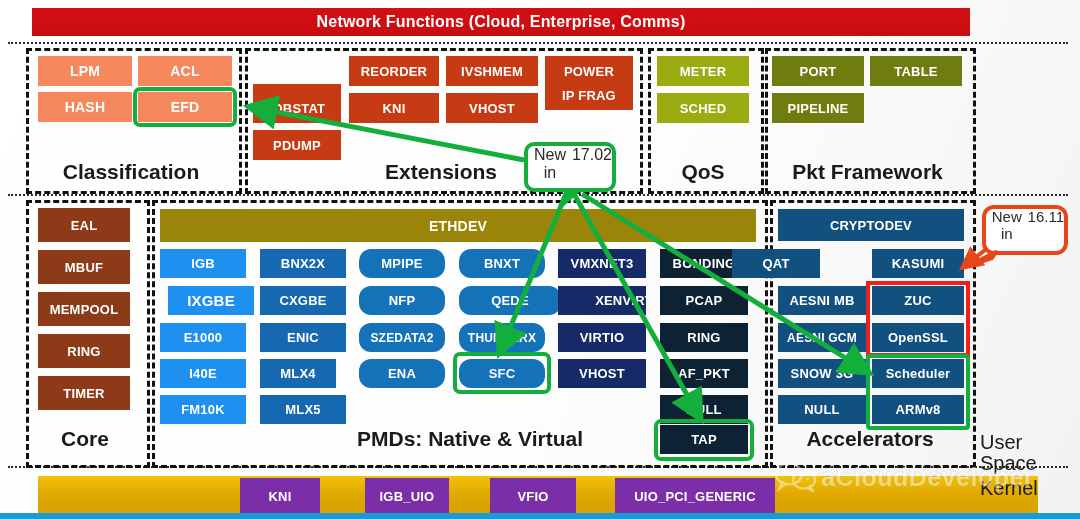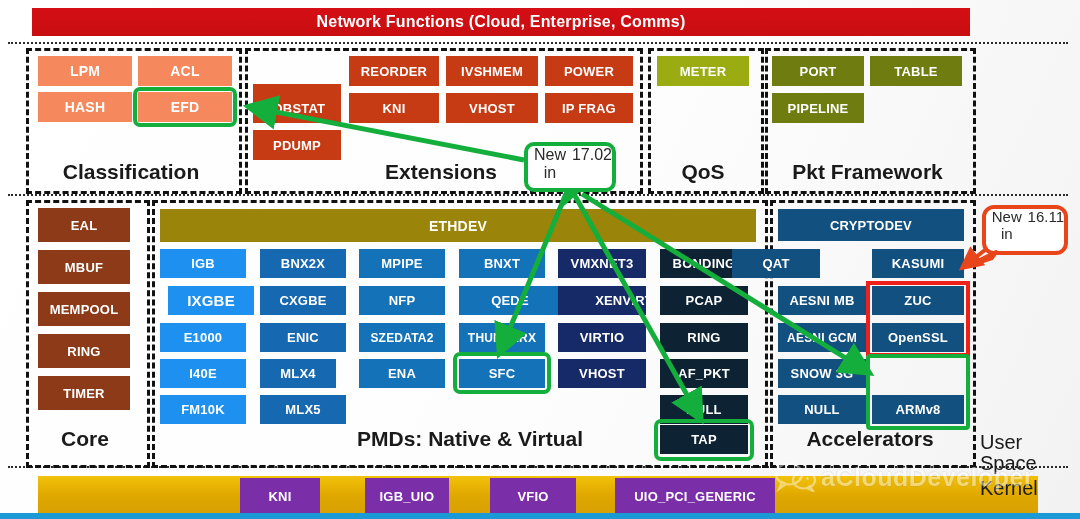--- a/index.html
+++ b/index.html
@@ -42,21 +42,21 @@
     white-space:nowrap;overflow:hidden;letter-spacing:.2px;
   }
   .c-salmon{background:#f5885c;}
   .c-brick{background:#c63b14;}
   .c-maroon{background:#8c3a18;}
   .c-olive-l{background:#9aac12;}
   .c-olive-d{background:#6f7c10;}
   .c-ethdev{background:#9a8409;}
   .c-blue1{background:#1e90f0;}
   .c-blue2{background:#1668b0;}
-  .c-blue3{background:#1472b9;}
+  .c-blue3{background:#1472b9;border-radius:12px;}
   .c-navy{background:#152a66;}
   .c-ink{background:#0d2333;}
   .c-acc{background:#12507f;}
   .c-purple{background:#7a2fa8;}
 
   
   .kernelbar{
     position:absolute;left:38px;top:476px;width:1000px;height:40px;
     background:linear-gradient(180deg,#f2c20a 0%,#e0a800 48%,#d79f03 100%);
   }
@@ -125,25 +125,26 @@
   <div class="ring" style="left:133px;top:87px;width:104px;height:40px;"></div>
 
   <div class="blk c-brick" style="left:253px;top:56px;width:88px;height:30px;font-size:13px;margin-top:28px;">DISTRIB</div>
   <div class="blk c-brick" style="left:349px;top:56px;width:90px;height:30px;font-size:13px;">REORDER</div>
   <div class="blk c-brick" style="left:446px;top:56px;width:92px;height:30px;font-size:13px;">IVSHMEM</div>
   <div class="blk c-brick" style="left:545px;top:56px;width:88px;height:30px;font-size:13px;">POWER</div>
 
   <div class="blk c-brick" style="left:253px;top:93px;width:88px;height:30px;font-size:13px;">IOBSTAT</div>
   <div class="blk c-brick" style="left:349px;top:93px;width:90px;height:30px;font-size:13px;">KNI</div>
   <div class="blk c-brick" style="left:446px;top:93px;width:92px;height:30px;font-size:13px;">VHOST</div>
-  <div class="blk c-brick" style="left:545px;top:93px;width:88px;height:30px;font-size:13px;">IP FRAG</div>
+  <div class="blk c-brick" style="left:545px;top:80px;width:88px;height:30px;font-size:13px;">IP FRAG</div>
 
   <div class="blk c-brick" style="left:253px;top:130px;width:88px;height:30px;font-size:13px;">PDUMP</div>
 
   <div class="blk c-olive-l" style="left:657px;top:56px;width:92px;height:30px;font-size:13px;">METER</div>
+  <div class="blk c-olive-l" style="left:657px;top:93px;width:92px;height:30px;font-size:13px;">SCHED</div>
 
   <div class="blk c-olive-d" style="left:772px;top:56px;width:92px;height:30px;font-size:13px;">PORT</div>
   <div class="blk c-olive-d" style="left:870px;top:56px;width:92px;height:30px;font-size:13px;">TABLE</div>
   <div class="blk c-olive-d" style="left:772px;top:93px;width:92px;height:30px;font-size:13px;">PIPELINE</div>
 
   <div class="panel" style="left:26px;top:200px;width:118px;height:262px;"></div>
   <div class="panel-title" style="left:26px;top:427px;width:118px;font-size:21px;">Core</div>
 
   <div class="panel" style="left:152px;top:200px;width:610px;height:262px;"></div>
   <div class="panel-title" style="left:300px;top:427px;width:340px;font-size:21px;">PMDs: Native &amp; Virtual</div>
@@ -200,20 +201,21 @@
   <div class="blk c-acc" style="left:732px;top:249px;width:88px;height:29px;font-size:13px;">QAT</div>
   <div class="blk c-acc" style="left:872px;top:249px;width:92px;height:29px;font-size:13px;">KASUMI</div>
 
   <div class="blk c-acc" style="left:778px;top:286px;width:88px;height:29px;font-size:13px;">AESNI MB</div>
   <div class="blk c-acc" style="left:872px;top:286px;width:92px;height:29px;font-size:13px;">ZUC</div>
 
   <div class="blk c-acc" style="left:778px;top:323px;width:88px;height:29px;font-size:12px;">AESNI GCM</div>
   <div class="blk c-acc" style="left:872px;top:323px;width:92px;height:29px;font-size:13px;">OpenSSL</div>
 
   <div class="blk c-acc" style="left:778px;top:359px;width:88px;height:29px;font-size:13px;">SNOW 3G</div>
+  <div class="blk c-acc" style="left:872px;top:359px;width:92px;height:29px;font-size:13px;">Scheduler</div>
 
   <div class="blk c-acc" style="left:778px;top:395px;width:88px;height:29px;font-size:13px;">NULL</div>
   <div class="blk c-acc" style="left:872px;top:395px;width:92px;height:29px;font-size:13px;">ARMv8</div>
 
   <div class="ring-red" style="left:866px;top:281px;width:104px;height:76px;"></div>
   <div class="ring" style="left:866px;top:354px;width:104px;height:76px;border-radius:4px;"></div>
 
   <div class="kernelbar"></div>
   <div class="blk c-purple" style="left:240px;top:478px;width:80px;height:36px;font-size:13px;">KNI</div>
   <div class="blk c-purple" style="left:365px;top:478px;width:84px;height:36px;font-size:13px;">IGB_UIO</div>

